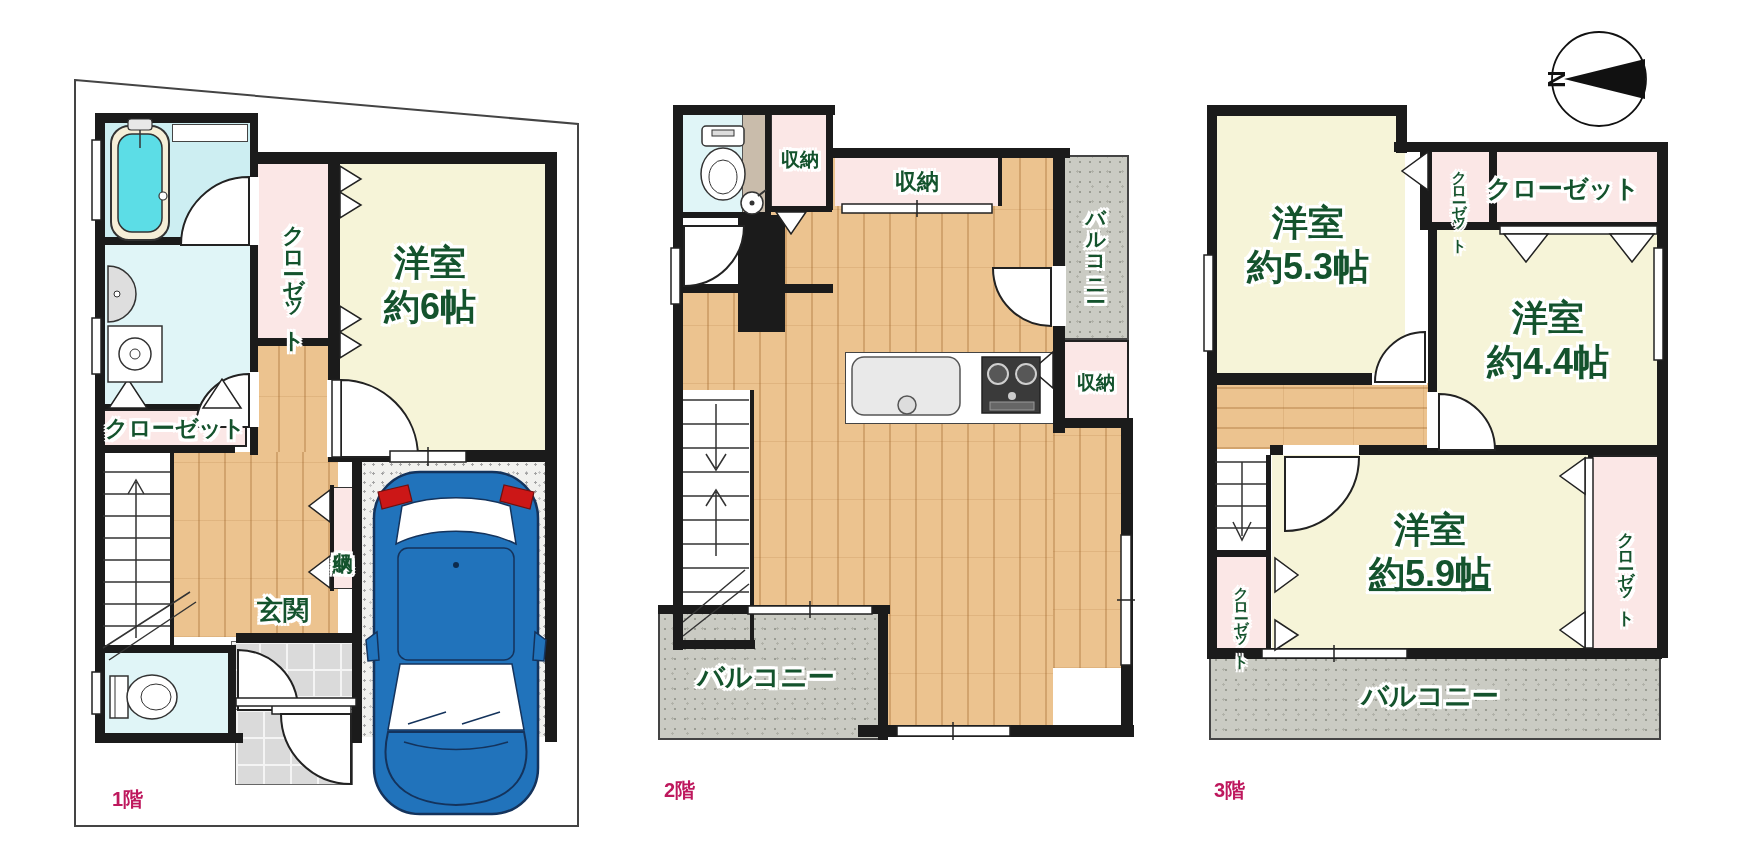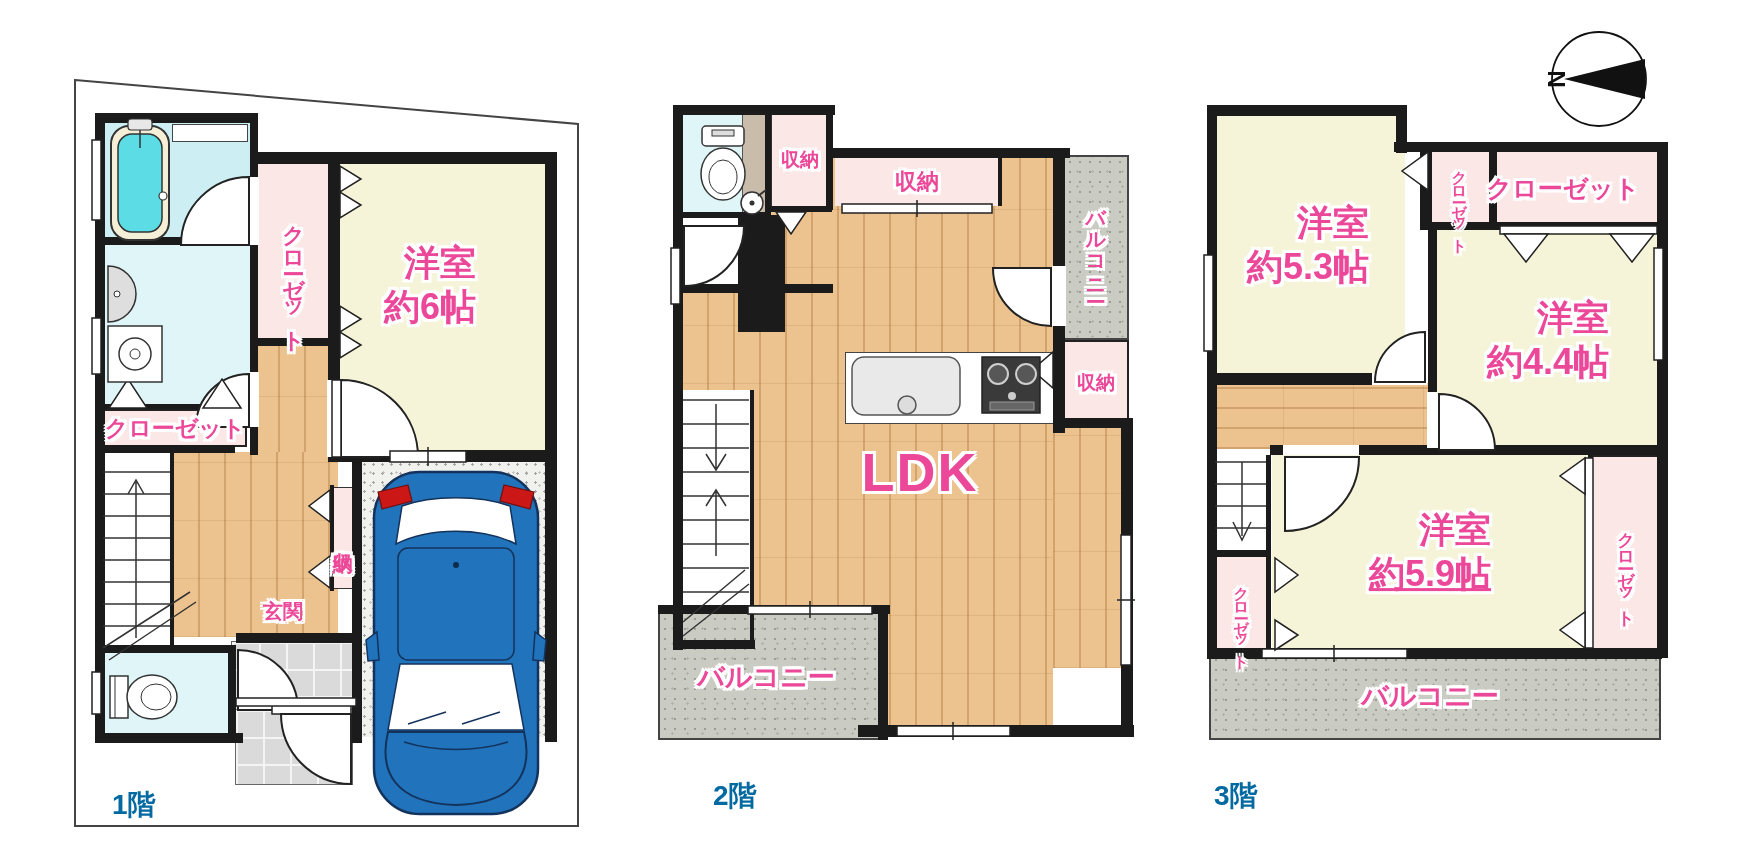--- a/index.html
+++ b/index.html
@@ -23,25 +23,25 @@
     background-image:radial-gradient(#a3a3a3 1px,rgba(0,0,0,0) 1.4px),radial-gradient(#c6c6c6 1px,rgba(0,0,0,0) 1.4px);
     background-size:9px 9px,13px 13px;background-position:0 0,4px 6px;}
   .balc{background-color:#cacbc3;
     background-image:radial-gradient(rgba(116,118,108,.55) 1px,rgba(0,0,0,0) 1.3px),radial-gradient(rgba(150,152,142,.5) 1px,rgba(0,0,0,0) 1.3px);
     background-size:10px 10px,15px 15px;background-position:0 0,5px 7px;
     border:2px solid #444;box-sizing:border-box;}
   .tile{background-color:#dadada;
     background-image:linear-gradient(#f4f4f4 2px,rgba(0,0,0,0) 2px),linear-gradient(90deg,#f4f4f4 2px,rgba(0,0,0,0) 2px);
     background-size:27px 27px;border:1px solid #666;box-sizing:border-box;}
   #decor{position:absolute;left:0;top:0;z-index:20;pointer-events:none;}
-  .lab{position:absolute;z-index:30;font-weight:bold;color:#ec4899;white-space:nowrap;
-       transform:translate(-50%,-50%);text-align:right;line-height:1.22;
+  .lab{position:absolute;z-index:30;font-weight:bold;color:#14532d;white-space:nowrap;
+       transform:translate(-50%,-50%);text-align:center;line-height:1.22;
        text-shadow:-3px -3px 0 #fff,3px -3px 0 #fff,-3px 3px 0 #fff,3px 3px 0 #fff,-3px 0 0 #fff,3px 0 0 #fff,0 -3px 0 #fff,0 3px 0 #fff;}
   .vert{writing-mode:vertical-rl;text-orientation:upright;letter-spacing:1px;}
-  .flab{position:absolute;z-index:30;font-weight:bold;color:#0369a1;font-size:28px;}
+  .flab{position:absolute;z-index:30;font-weight:bold;color:#be185d;font-size:20px;}
 </style>
 </head>
 <body>
 
 <div id="canvas">
 
   <div>
     <div class="room cyan" style="left:100px;top:118px;width:150px;height:125px;"></div>
     <div class="room whitebg" style="left:172px;top:124px;width:76px;height:18px;border:1px solid #444;box-sizing:border-box;"></div>
     <div class="room cyanl" style="left:100px;top:243px;width:150px;height:164px;"></div>
@@ -264,30 +264,29 @@
     </g>
   </svg>
 
   <div class="lab vert" style="left:293px;top:252px;font-size:22px;height:84px;">クローゼット</div>
   <div class="lab" style="left:430px;top:285px;font-size:36px;">
     <span style="display:block;">洋室</span>
     <span style="display:block;">約6帖</span>
   </div>
   <div class="lab" style="left:175px;top:428px;font-size:23px;">クローゼット</div>
   <div class="lab vert" style="left:343px;top:538px;font-size:20px;">収納</div>
-  <div class="lab" style="left:283px;top:611px;font-size:20px;">玄関</div>
+  <div class="lab" style="left:283px;top:611px;font-size:26px;">玄関</div>
   <div class="flab" style="left:112px;top:786px;">1階</div>
 
   <div class="lab" style="left:800px;top:160px;font-size:19px;">収納</div>
   <div class="lab" style="left:917px;top:182px;font-size:22px;">収納</div>
   <div class="lab vert" style="left:1096px;top:243px;font-size:20px;">バルコニー</div>
   <div class="lab" style="left:1096px;top:383px;font-size:19px;">収納</div>
-  <div class="lab" style="left:920px;top:473px;font-size:54px;letter-spacing:2px;">LDK</div>
   <div class="lab" style="left:766px;top:677px;font-size:27px;">バルコニー</div>
-  <div class="flab" style="left:713px;top:777px;">2階</div>
+  <div class="flab" style="left:664px;top:777px;">2階</div>
 
   <div class="lab" style="left:1308px;top:245px;font-size:36px;">
     <span style="display:block;">洋室</span>
     <span style="display:block;">約5.3帖</span>
   </div>
   <div class="lab vert" style="left:1459px;top:188px;font-size:15px;height:56px;letter-spacing:0;">クローゼット</div>
   <div class="lab" style="left:1563px;top:188px;font-size:25px;">クローゼット</div>
   <div class="lab" style="left:1548px;top:340px;font-size:36px;">
     <span style="display:block;">洋室</span>
     <span style="display:block;">約4.4帖</span>

